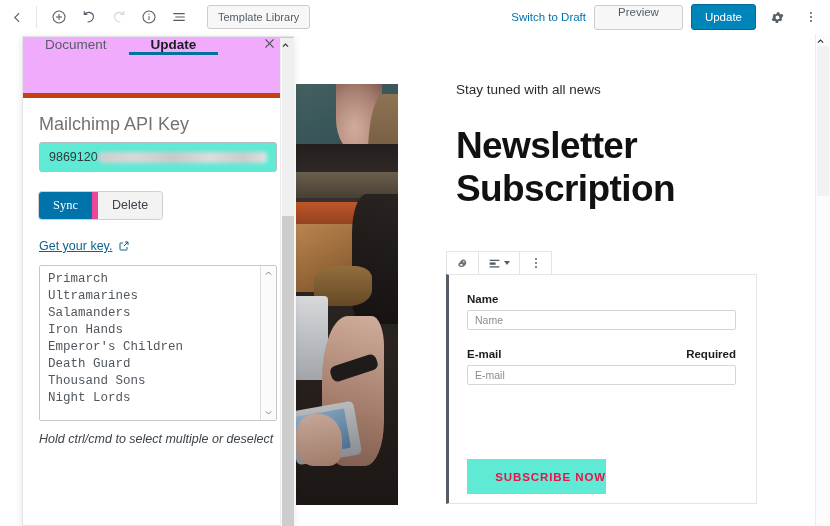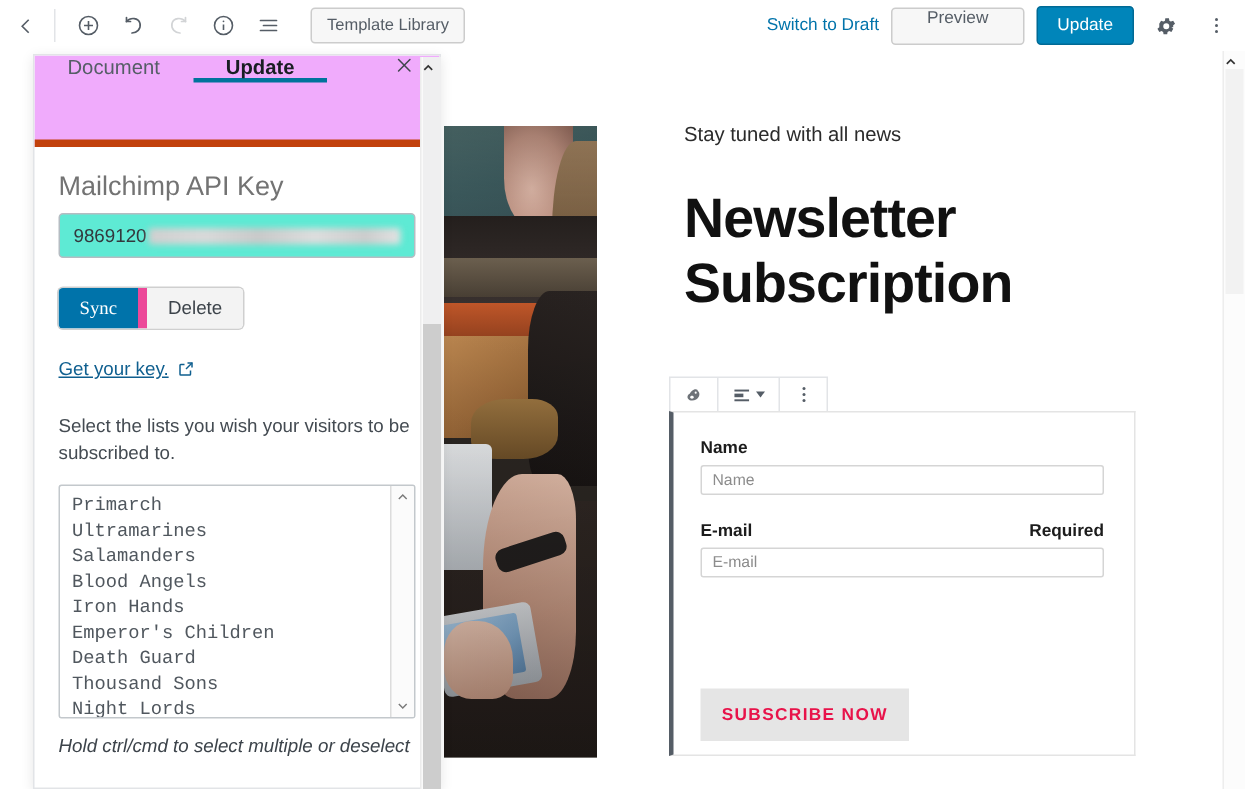--- a/index.html
+++ b/index.html
@@ -262,22 +262,22 @@
     color: #8c8c8c;
     padding: 0 7px;
     display: flex; align-items: center;
     background: #ffffff;
     margin-bottom: 18px;
   }
   .subscribe-btn {
     position: absolute;
     left: 18px; top: 184px;
     width: 139px; height: 35px;
-    background: #e5e5e5;
-    display: flex; align-items: center; justify-content: center;
+    background: #5eead4;
+    display: flex; align-items: center; justify-content: flex-end;
     cursor: pointer;
   }
   .subscribe-btn span {
     font-size: 11.5px;
     font-weight: bold;
     letter-spacing: 0.9px;
     color: #e8134a;
   }
 
   
@@ -641,28 +641,26 @@
 
       <div class="sb-link">
         <span>Get your key.</span>
         <svg width="12" height="12" viewBox="0 0 24 24" fill="none" stroke="#0f5f8f" stroke-width="2">
           <path d="M14 4h6v6"></path>
           <path d="M20 4l-8 8"></path>
           <path d="M18 14v5a1 1 0 0 1-1 1H5a1 1 0 0 1-1-1V7a1 1 0 0 1 1-1h5"></path>
         </svg>
       </div>
 
-      <div class="sb-help">Select the lists you wish your visitors to be subscribed to.</div>
 
       <div class="sb-list">
         <div class="sb-list-items">
           <div class="sb-list-item">Primarch</div>
           <div class="sb-list-item">Ultramarines</div>
           <div class="sb-list-item">Salamanders</div>
-          <div class="sb-list-item">Blood Angels</div>
           <div class="sb-list-item">Iron Hands</div>
           <div class="sb-list-item">Emperor's Children</div>
           <div class="sb-list-item">Death Guard</div>
           <div class="sb-list-item">Thousand Sons</div>
           <div class="sb-list-item">Night Lords</div>
         </div>
         <div class="list-scroll">
           <svg width="9" height="9" viewBox="0 0 24 24" fill="none" stroke="#7a7a7a" stroke-width="2.6">
             <polyline points="5 15 12 8 19 15"></polyline>
           </svg>

